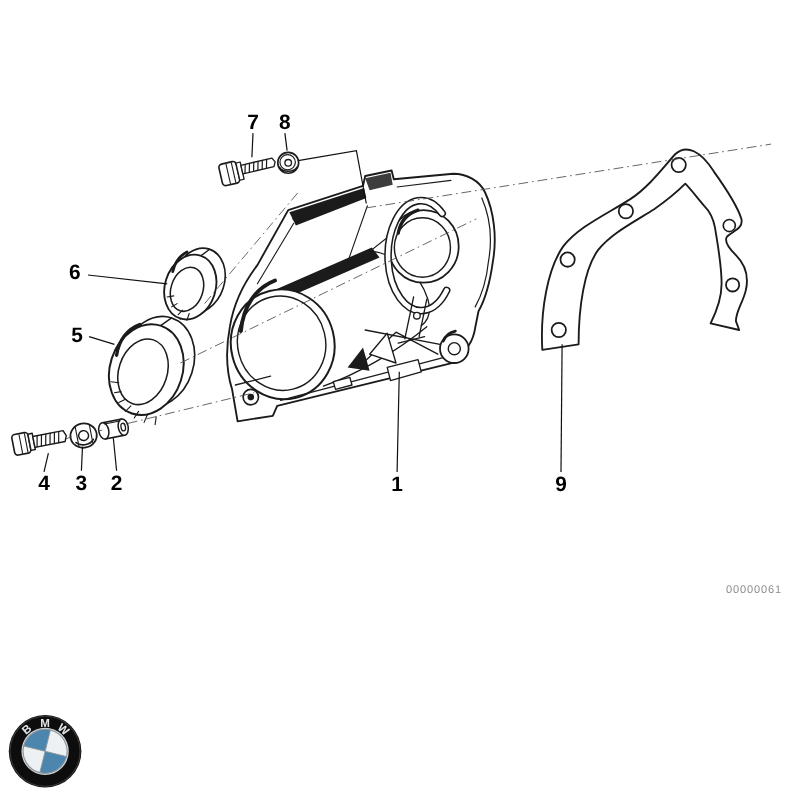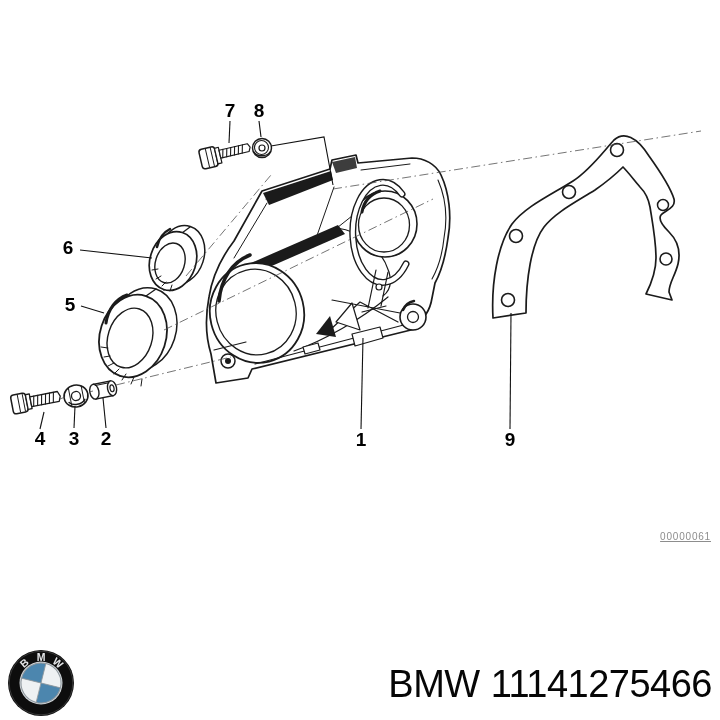--- a/index.html
+++ b/index.html
@@ -1,20 +1,20 @@
 <!DOCTYPE html>
 <html><head>
 <meta charset="utf-8">
 <style>
   html,body{margin:0;padding:0;background:#fff;}
   .page{position:relative;width:720px;height:720px;background:#ffffff;overflow:hidden;
         font-family:"Liberation Sans", sans-serif;}
   .diagram-wrap{position:absolute;left:0;top:0;width:720px;height:620px;}
   .doc-number{position:absolute;right:9px;top:531px;font-size:10px;letter-spacing:.8px;
-              color:#8d8d8d;font-family:"Liberation Sans", sans-serif;text-decoration:underline;}
+              color:#8d8d8d;font-family:"Liberation Sans", sans-serif;}
   .footer{position:absolute;left:0;top:645px;width:720px;height:75px;}
   .bmw-logo{position:absolute;left:7px;top:4px;}
   .part-title{position:absolute;right:8px;top:18px;font-size:38px;letter-spacing:-0.5px;
               color:#060606;white-space:nowrap;}
   .part-title .brand{margin-right:11px;}
   svg text.callout{font-family:"Liberation Sans", sans-serif;font-weight:bold;font-size:19px;fill:#000;}
   svg .ink{stroke:#1b1b1b;fill:none;stroke-linecap:round;stroke-linejoin:round;}
   svg .w{fill:#ffffff;}
   svg .dark{fill:#1b1b1b;stroke:none;}
   svg .leader{stroke:#111;stroke-width:1.1;fill:none;}
@@ -219,18 +219,15 @@
         <path d="M34,34 L14,34 A20,20 0 0 1 34,14 Z" fill="#4c86ae"></path>
         <circle cx="34" cy="34" r="20" fill="none" stroke="#8d969c" stroke-width="1"></circle>
         <path d="M34,14 L34,54 M14,34 L54,34" stroke="#8d969c" stroke-width=".8" fill="none"></path>
       </g>
       <g font-family="Liberation Sans, sans-serif" font-size="10.5" font-weight="bold" fill="#e3e5e7" text-anchor="middle">
         <text x="34" y="11.5" transform="rotate(-40 34 34)">B</text>
         <text x="34" y="11.5">M</text>
         <text x="34" y="11.5" transform="rotate(40 34 34)">W</text>
       </g>
     </svg>
-    <div class="part-title">
-      <span class="brand">BMW</span><span>11141275466</span>
-    </div>
   </div>
 
 </div>
 
 </body></html>

